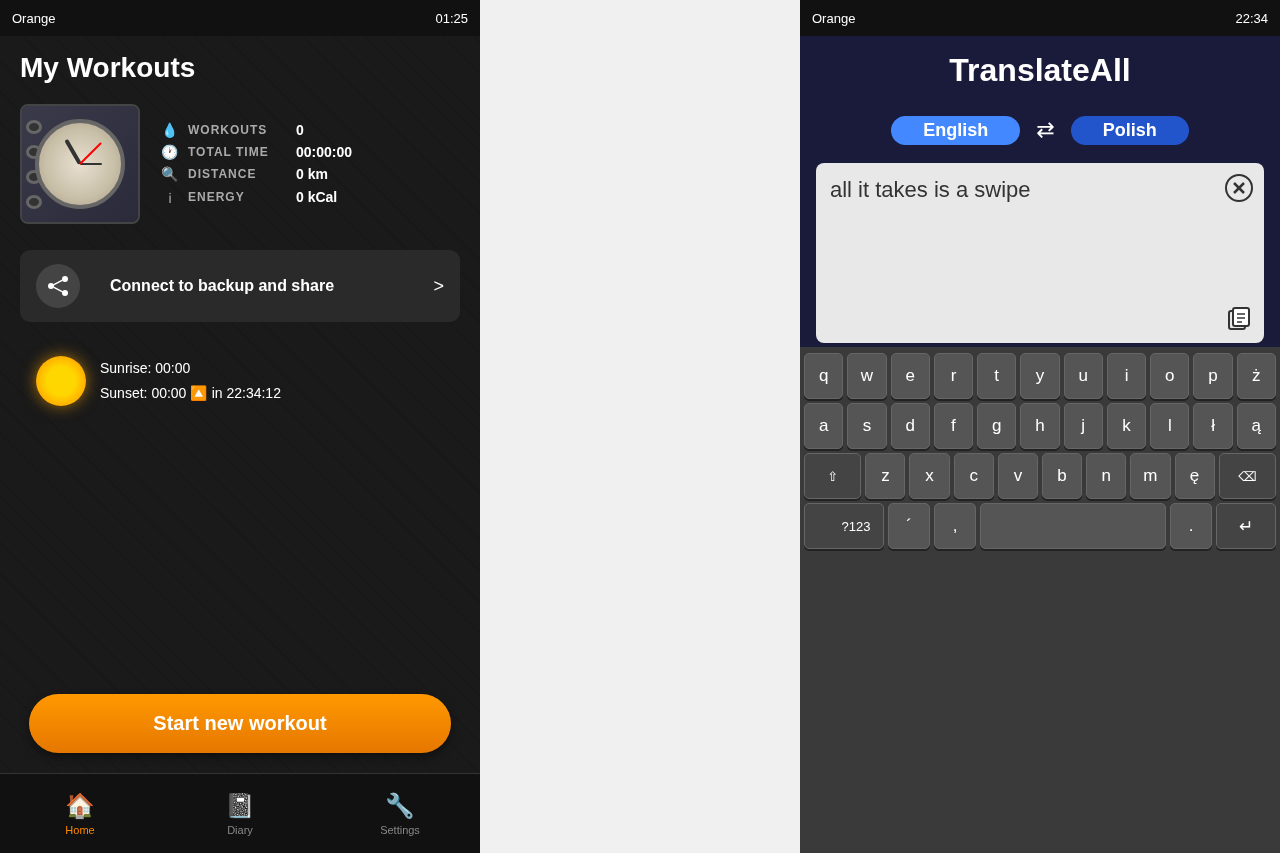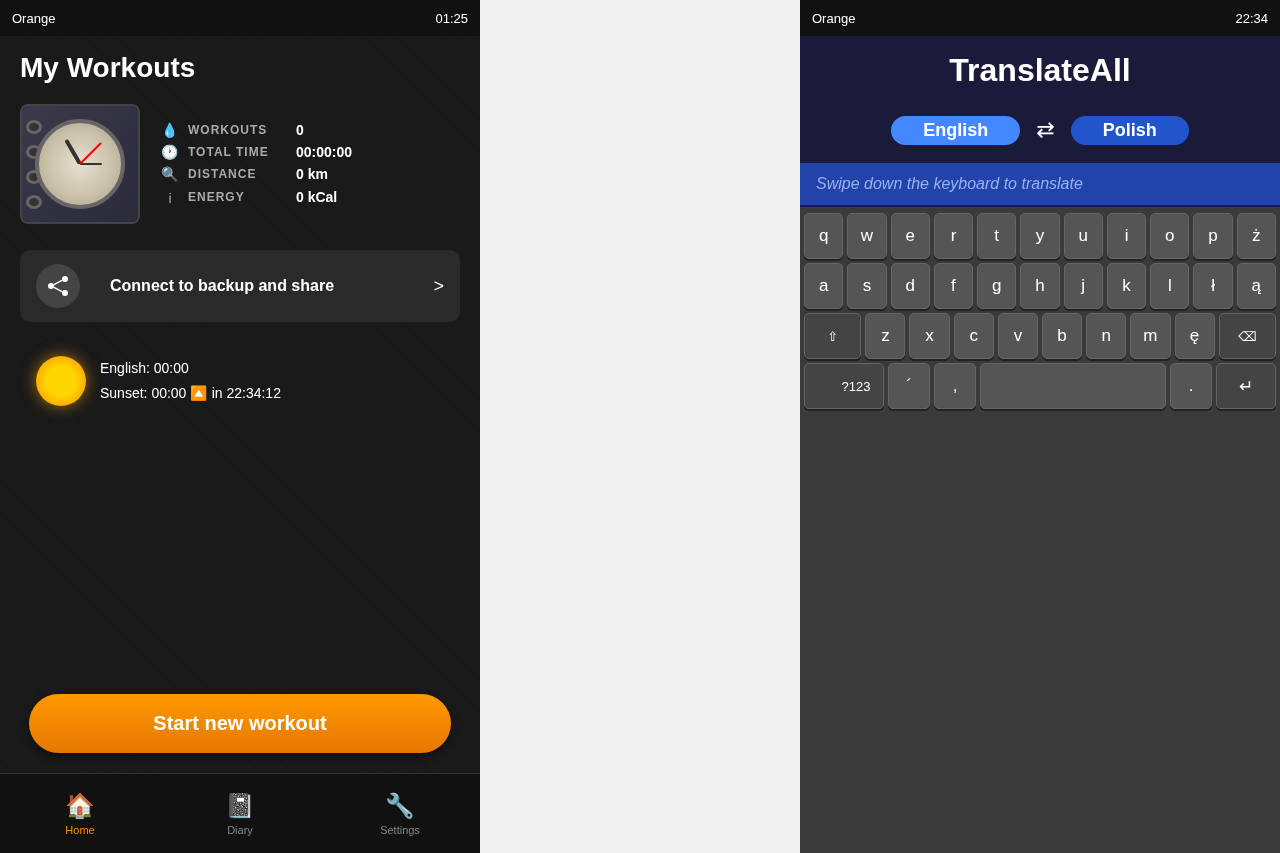--- a/index.html
+++ b/index.html
@@ -480,21 +480,21 @@
       </svg>
     </div>
     <span class="connect-text">Connect to backup and share</span>
     <span class="connect-arrow">&gt;</span>
   </div>
 
   <div class="sun-section">
     <div class="sun-icon"></div>
     <div class="sun-times">
       <div>
-        <span>English:</span>
+        <span>Sunrise:</span>
         <span>00:00</span>
       </div>
       <div>
         <span>Sunset:</span>
         <span>00:00</span>
         <span class="arrow-up"> 🔼 </span>
         <span>in</span>
         <span>22:34:12</span>
       </div>
     </div>
@@ -532,22 +532,40 @@
   </div>
 
   <div class="app-title">TranslateAll</div>
 
   <div class="lang-selector">
     <button class="lang-btn active">English</button>
     <span class="swap-icon">⇄</span>
     <button class="lang-btn inactive">Polish</button>
   </div>
 
-
-  <div class="hint-bar">Swipe down the keyboard to translate</div>
+  <div class="translation-input">
+    <span class="translation-text">all it takes is a swipe</span>
+    <div class="clear-btn">
+      <svg width="28" height="28" viewBox="0 0 28 28">
+        <circle cx="14" cy="14" r="13" fill="none" stroke="#333" stroke-width="2"></circle>
+        <line x1="9" y1="9" x2="19" y2="19" stroke="#333" stroke-width="2.5"></line>
+        <line x1="19" y1="9" x2="9" y2="19" stroke="#333" stroke-width="2.5"></line>
+      </svg>
+    </div>
+    <div class="clipboard-btn">
+      <svg width="26" height="26" viewBox="0 0 26 26">
+        <rect x="3" y="6" width="16" height="18" rx="2" fill="none" stroke="#333" stroke-width="2"></rect>
+        <rect x="7" y="3" width="16" height="18" rx="2" fill="white" stroke="#333" stroke-width="2"></rect>
+        <line x1="11" y1="9" x2="19" y2="9" stroke="#333" stroke-width="1.5"></line>
+        <line x1="11" y1="13" x2="19" y2="13" stroke="#333" stroke-width="1.5"></line>
+        <line x1="11" y1="17" x2="16" y2="17" stroke="#333" stroke-width="1.5"></line>
+      </svg>
+    </div>
+  </div>
+
 
   <div class="keyboard">
 
     <div class="key-row">
       <div class="key">q</div>
       <div class="key">w</div>
       <div class="key">e</div>
       <div class="key">r</div>
       <div class="key">t</div>
       <div class="key">y</div>

